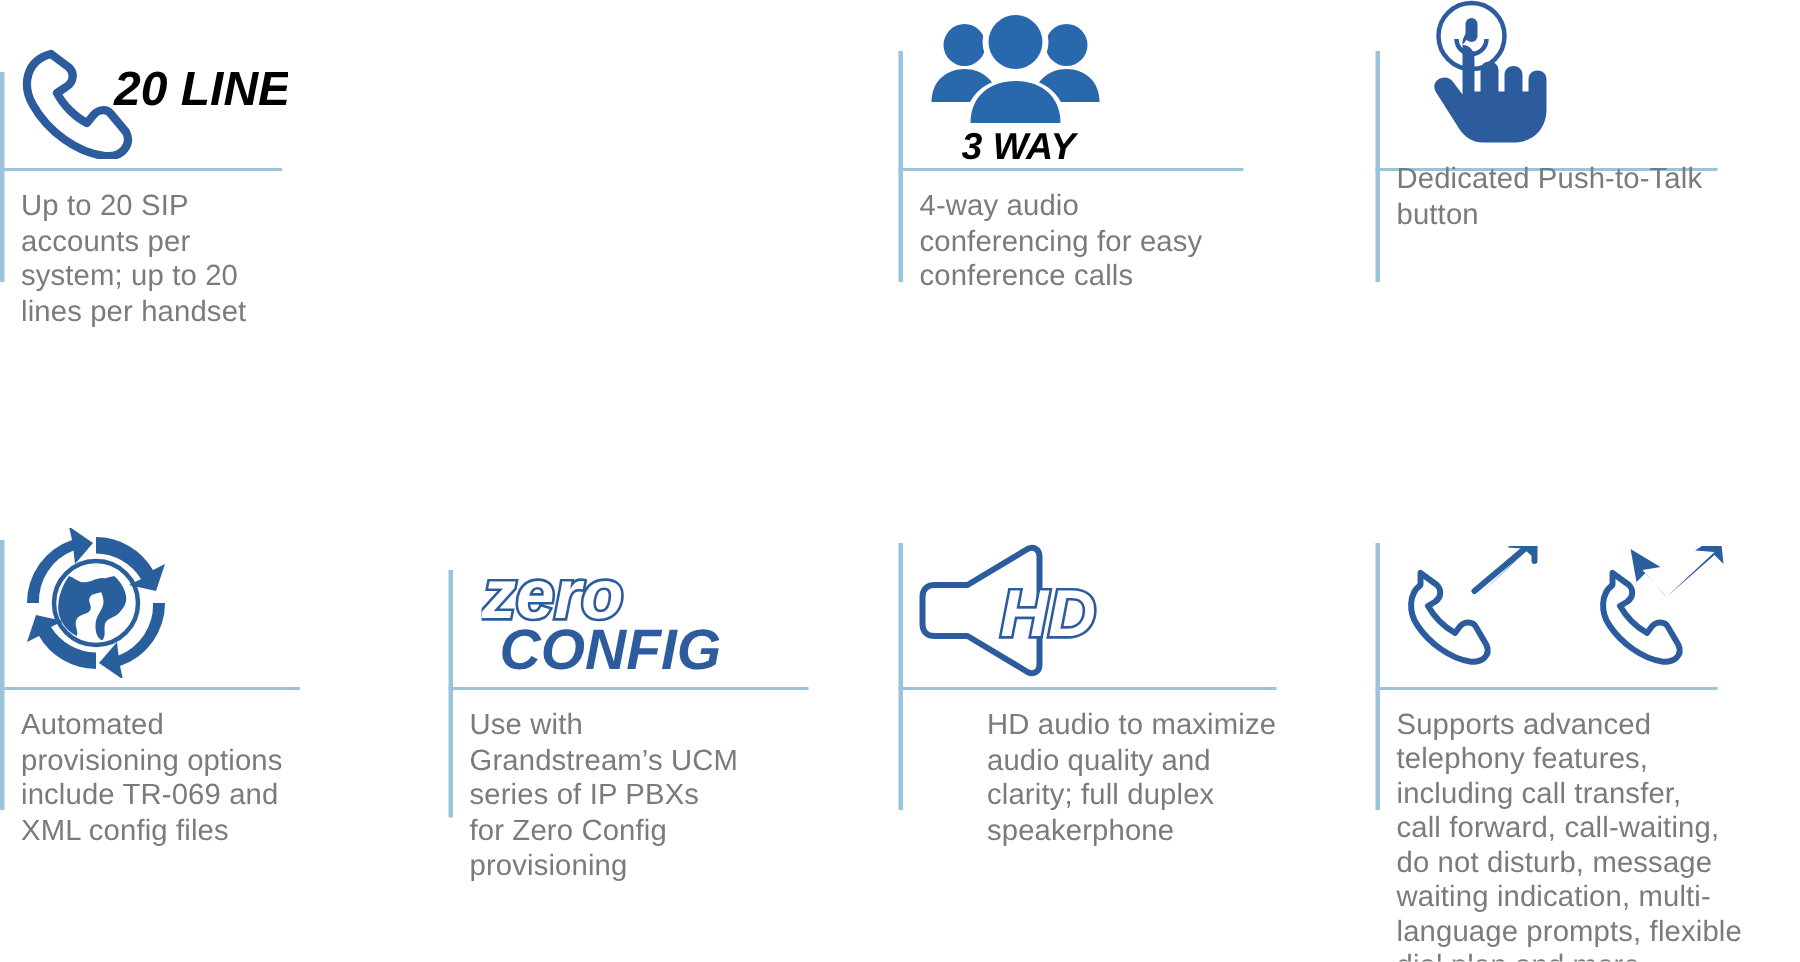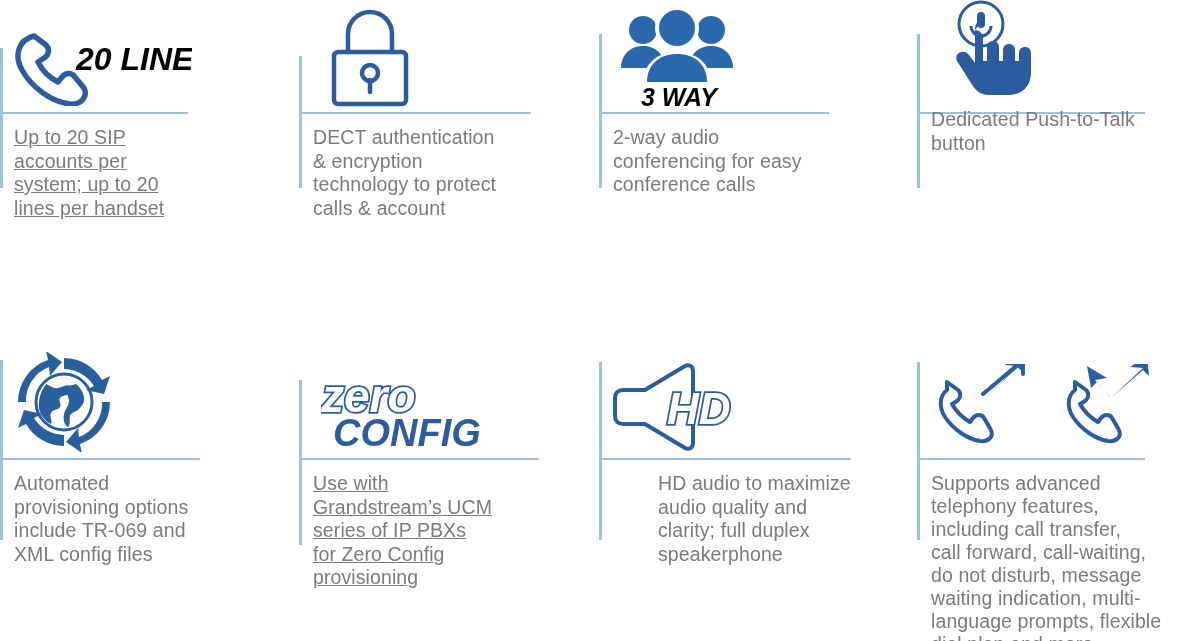--- a/index.html
+++ b/index.html
@@ -66,46 +66,26 @@
 
     <div class="icon-box" style="top:28px;">
       <svg width="180" height="78" viewBox="0 0 180 78">
         <g fill="none" stroke="#2d5c9e" stroke-width="5.5" stroke-linecap="round" stroke-linejoin="round">
           <path d="M22 8 C6 12, 2 28, 10 42 C20 60, 40 74, 58 76 C70 77, 76 68, 72 60 L62 48 C59 44, 53 45, 50 49 L46 54 C38 50, 30 42, 26 34 L32 30 C37 27, 38 21, 34 17 Z"></path>
         </g>
         <text x="64" y="42" class="wordmark" style="font-size:32px;">20 LINES</text>
       </svg>
     </div>
 
-    <div class="desc" style="top:126px;width:250px;text-decoration:underline;">Up to 20 SIP
+    <div class="desc" style="top:126px;width:250px;">Up to 20 SIP
 accounts per
 system; up to 20
 lines per handset</div>
   </div>
 
-  <div class="cell" style="left:299px;top:0px;width:300px;height:300px;">
-    <div class="rule-v" style="top:56px;height:132px;"></div>
-    <div class="rule-h" style="top:112px;width:232px;"></div>
-
-    <div class="icon-box" style="top:8px;left:26px;">
-      <svg width="90" height="100" viewBox="0 0 90 100">
-        <g fill="none" stroke="#2d5c9e" stroke-width="4.5" stroke-linecap="round" stroke-linejoin="round">
-          <path d="M23 44 V26 a22 22 0 0 1 44 0 V44"></path>
-          <rect x="9" y="44" width="72" height="52" rx="4"></rect>
-          <circle cx="45" cy="65" r="8"></circle>
-          <path d="M45 72 v12"></path>
-        </g>
-      </svg>
-    </div>
-
-    <div class="desc" style="top:126px;width:270px;">DECT authentication
-&amp; encryption
-technology to protect
-calls &amp; account</div>
-  </div>
 
   <div class="cell" style="left:599px;top:0px;width:320px;height:300px;">
     <div class="rule-v" style="top:34px;height:154px;"></div>
     <div class="rule-h" style="top:112px;width:230px;"></div>
 
     <div class="icon-box" style="top:6px;left:18px;">
       <svg width="120" height="102" viewBox="0 0 120 102">
         <g fill="#2a68ad">
           <circle cx="26" cy="24" r="14"></circle>
           <path d="M4 62 c0-14 10-22 22-22 c12 0 22 8 22 22 z"></path>
@@ -117,21 +97,21 @@
           <path d="M26 78 c0-20 14-32 34-32 c20 0 34 12 34 32 z"></path>
         </g>
         <g fill="#2a68ad">
           <circle cx="60" cy="22" r="18"></circle>
           <path d="M30 76 c0-18 13-28 30-28 c17 0 30 10 30 28 z"></path>
         </g>
         <text x="24" y="100" class="wordmark" style="font-size:25px;">3 WAY</text>
       </svg>
     </div>
 
-    <div class="desc" style="top:126px;width:280px;">2-way audio
+    <div class="desc" style="top:126px;width:280px;">4-way audio
 conferencing for easy
 conference calls</div>
   </div>
 
   <div class="cell" style="left:917px;top:0px;width:283px;height:300px;">
     <div class="rule-v" style="top:34px;height:154px;"></div>
     <div class="rule-h" style="top:112px;width:228px;"></div>
 
     <div class="icon-box" style="top:0px;left:18px;">
       <svg width="104" height="104" viewBox="0 0 104 104">
@@ -181,21 +161,21 @@
     <div class="rule-v" style="top:40px;height:165px;"></div>
     <div class="rule-h" style="top:118px;width:240px;"></div>
 
     <div class="icon-box" style="top:32px;left:22px;">
       <svg width="180" height="80" viewBox="0 0 180 80">
         <text x="0" y="40" style="font-family:'Liberation Sans',sans-serif;font-weight:bold;font-style:italic;font-size:46px;fill:#ffffff;stroke:#2d5c9e;stroke-width:3.5;paint-order:stroke;">zero</text>
         <text x="12" y="74" style="font-family:'Liberation Sans',sans-serif;font-weight:bold;font-style:italic;font-size:38px;fill:#2d5c9e;">CONFIG</text>
       </svg>
     </div>
 
-    <div class="desc" style="top:132px;width:270px;text-decoration:underline;">Use with
+    <div class="desc" style="top:132px;width:270px;">Use with
 Grandstream’s UCM
 series of IP PBXs
 for Zero Config
 provisioning</div>
   </div>
 
   <div class="cell" style="left:599px;top:340px;width:320px;height:301px;">
     <div class="rule-v" style="top:22px;height:178px;"></div>
     <div class="rule-h" style="top:118px;width:252px;"></div>
 

